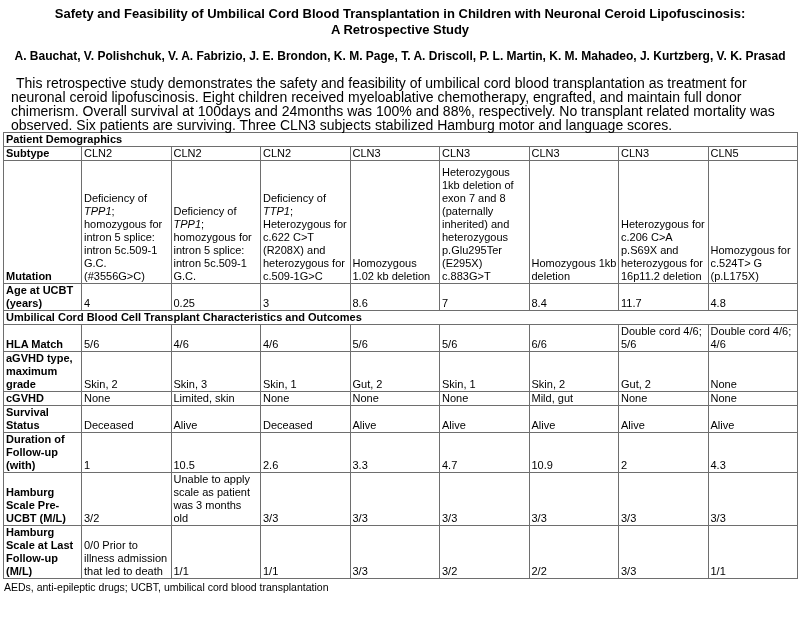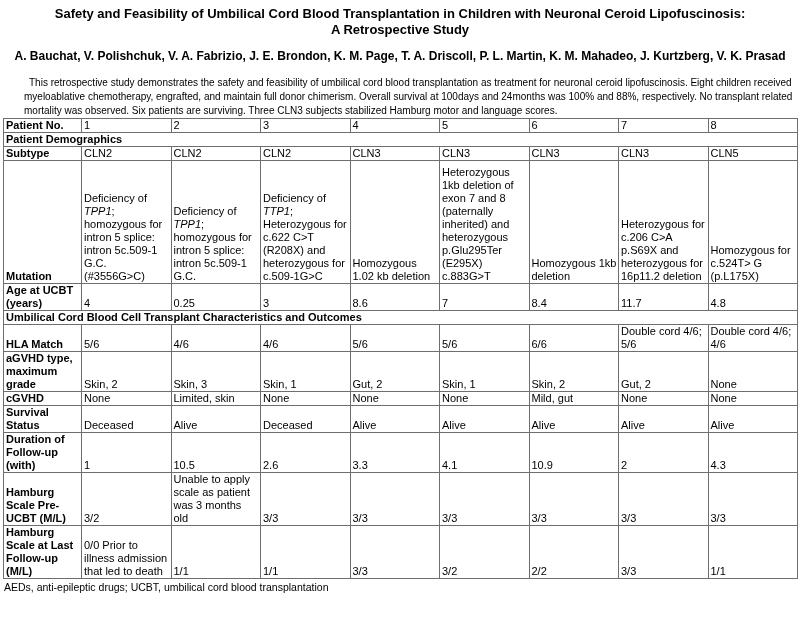--- a/index.html
+++ b/index.html
@@ -12,22 +12,22 @@
   .page { padding: 4px 3px 0 3px; }
   .title {
     font-size: 13px; font-weight: bold; text-align: center;
     line-height: 16px; margin: 2px 10px 0 10px;
   }
   .authors {
     font-size: 12px; font-weight: bold; text-align: center;
     margin-top: 12px; line-height: 13px;
   }
   .abstract {
-    font-size: 10px; line-height: 14px;
-    margin: 13px 4px 0 21px; text-indent: 5px;
+    font-size: 14px; line-height: 14px;
+    margin: 13px 4px 0 8px; text-indent: 5px;
   }
   .caption {
     font-size: 11px; font-weight: bold;
     margin: 13px 0 1px 0; line-height: 13px;
   }
   table.grid {
     border-collapse: collapse; table-layout: fixed;
     width: 795px;
   }
   table.grid th, table.grid td {
@@ -72,31 +72,20 @@
         <col>
         <col>
         <col>
         <col>
         <col>
         <col>
         <col>
     </colgroup>
 
     <tbody>
-        <tr>
-      <th>Patient No.</th>
-      <td class="b">1</td>
-      <td class="b">2</td>
-      <td class="b">3</td>
-      <td class="b">4</td>
-      <td class="b">5</td>
-      <td class="b">6</td>
-      <td class="b">7</td>
-      <td class="b">8</td>
-    </tr>
 
     <tr class="section">
       <td colspan="9">Patient Demographics</td>
     </tr>
 
     <tr>
       <th>Subtype</th>
       <td>CLN2</td>
       <td>CLN2</td>
       <td>CLN2</td>
@@ -182,21 +171,21 @@
       <td>Alive</td>
       <td>Alive</td>
     </tr>
 
     <tr class="h40">
       <th>Duration of Follow-up (with)</th>
       <td>1</td>
       <td>10.5</td>
       <td>2.6</td>
       <td>3.3</td>
-      <td>4.1</td>
+      <td>4.7</td>
       <td>10.9</td>
       <td>2</td>
       <td>4.3</td>
     </tr>
 
     <tr class="h42">
       <th>Hamburg Scale Pre-UCBT (M/L)</th>
       <td>3/2</td>
       <td>Unable to apply scale as patient was 3 months old</td>
       <td>3/3</td>

